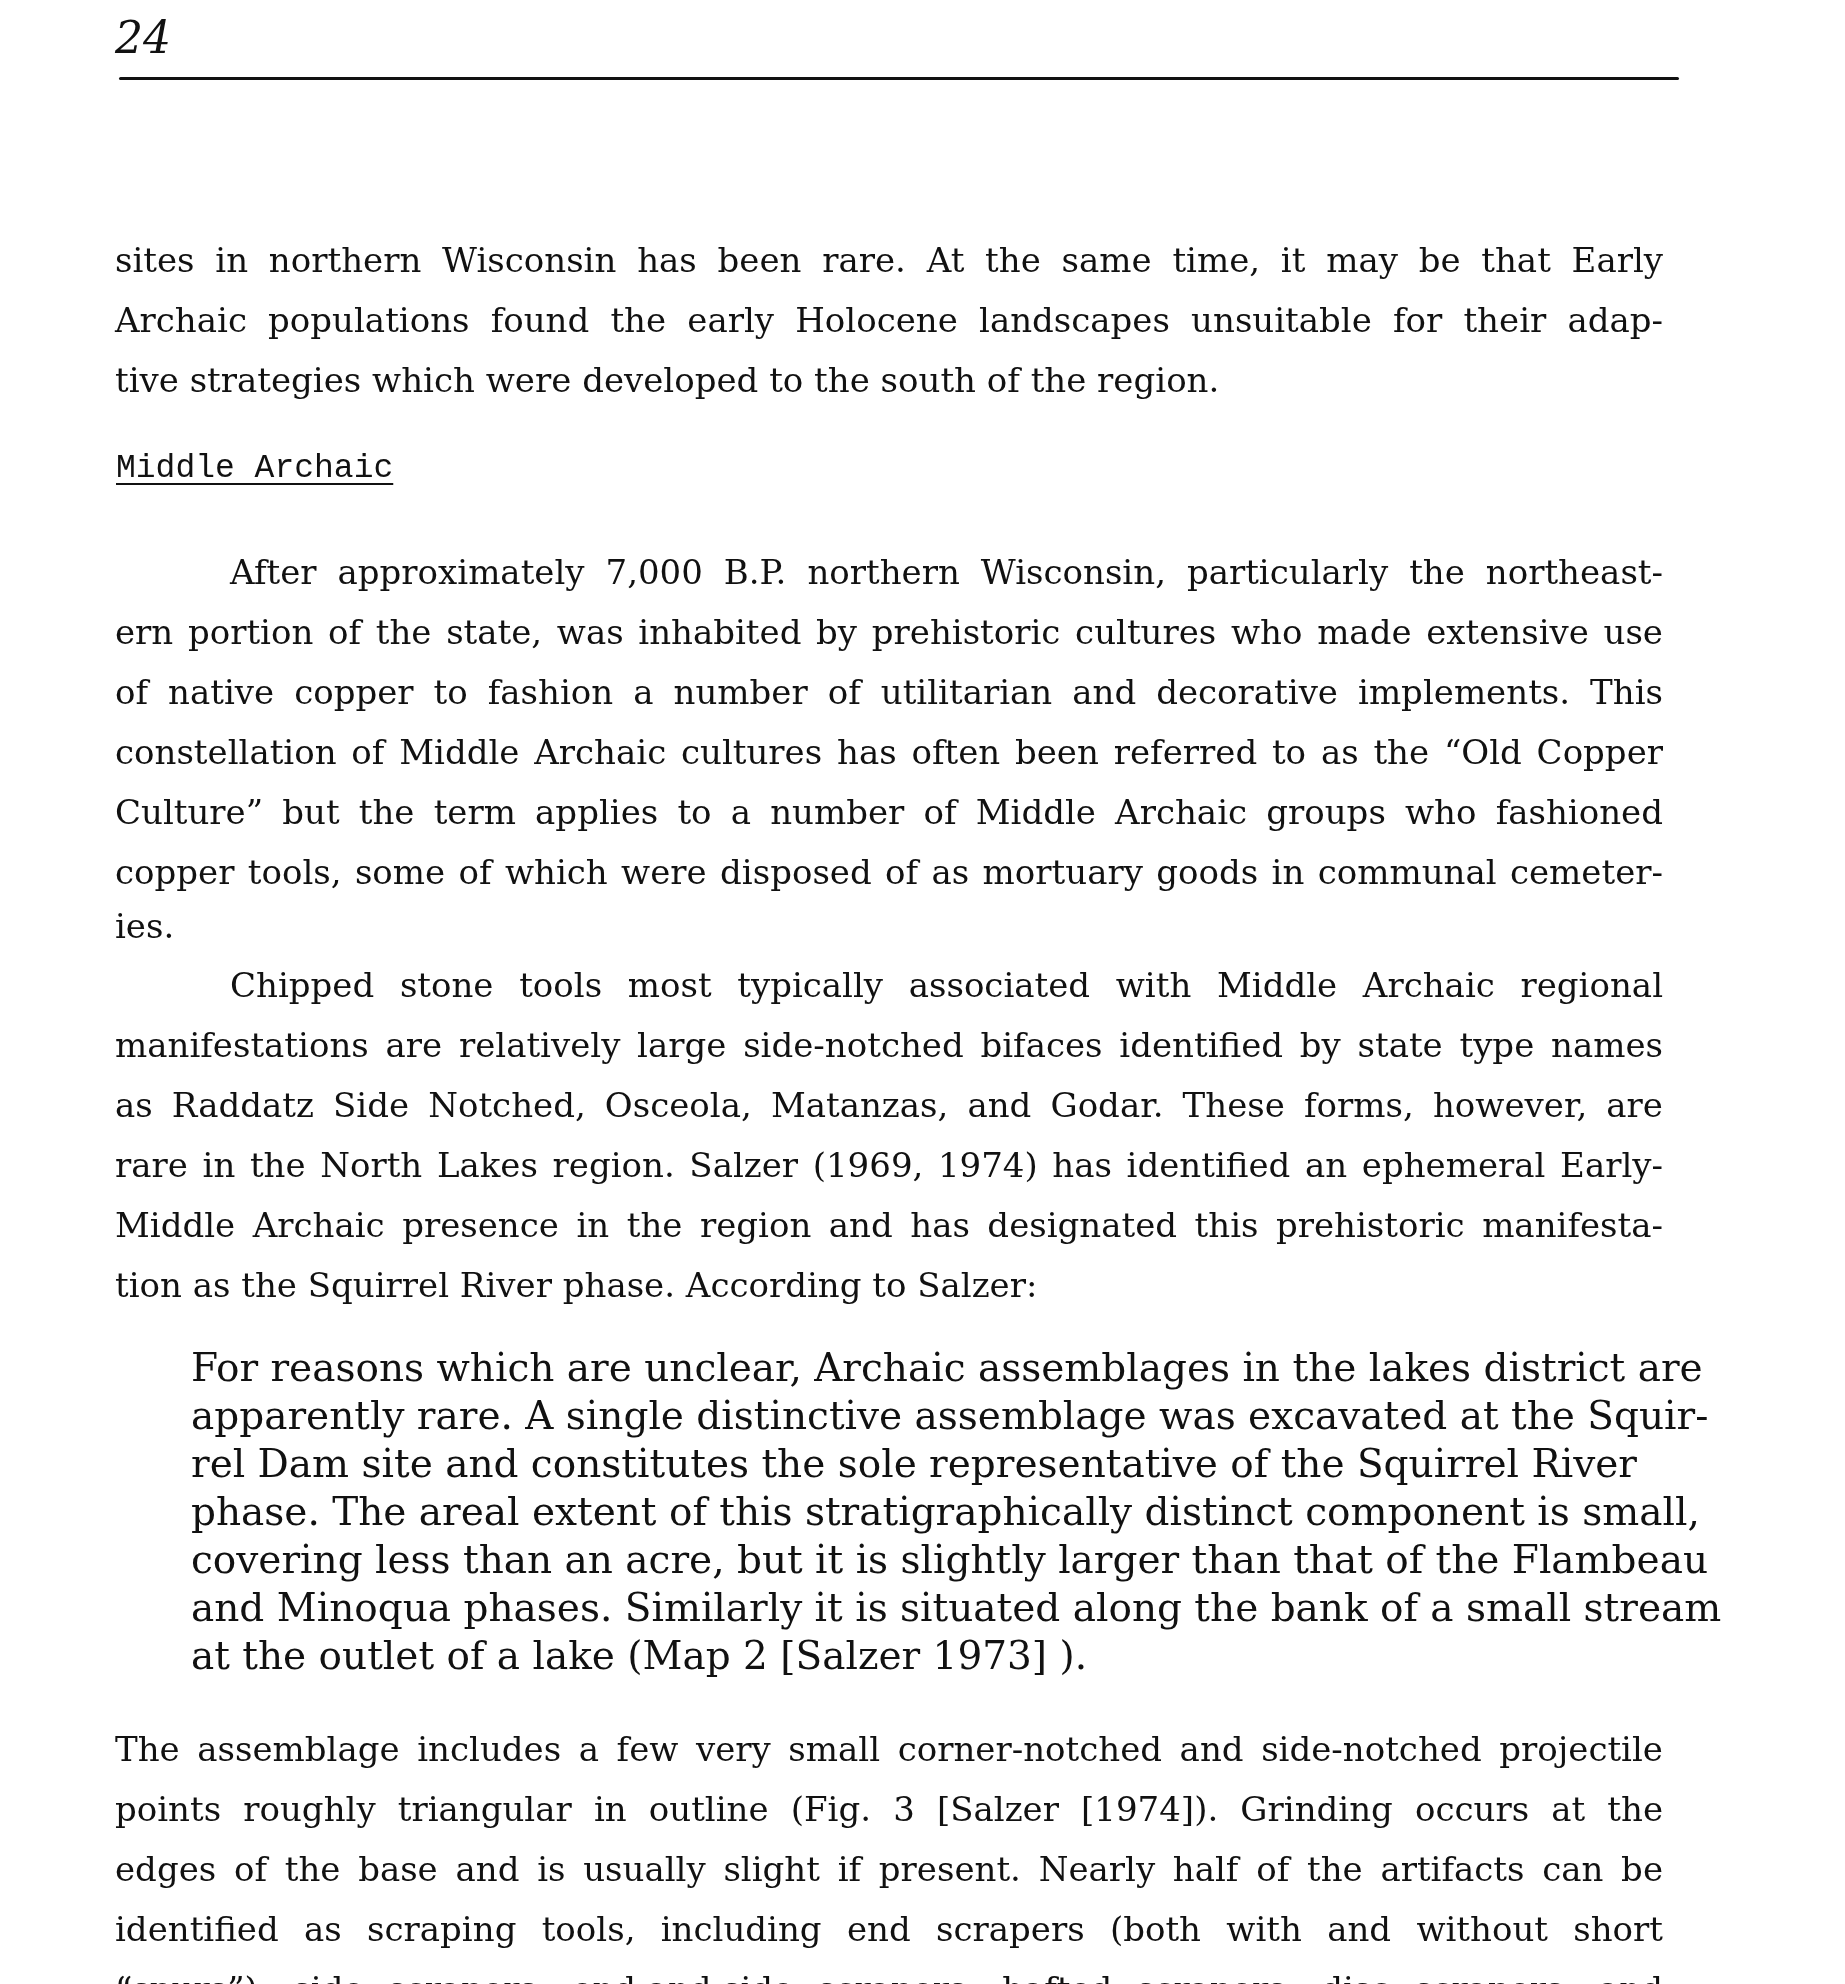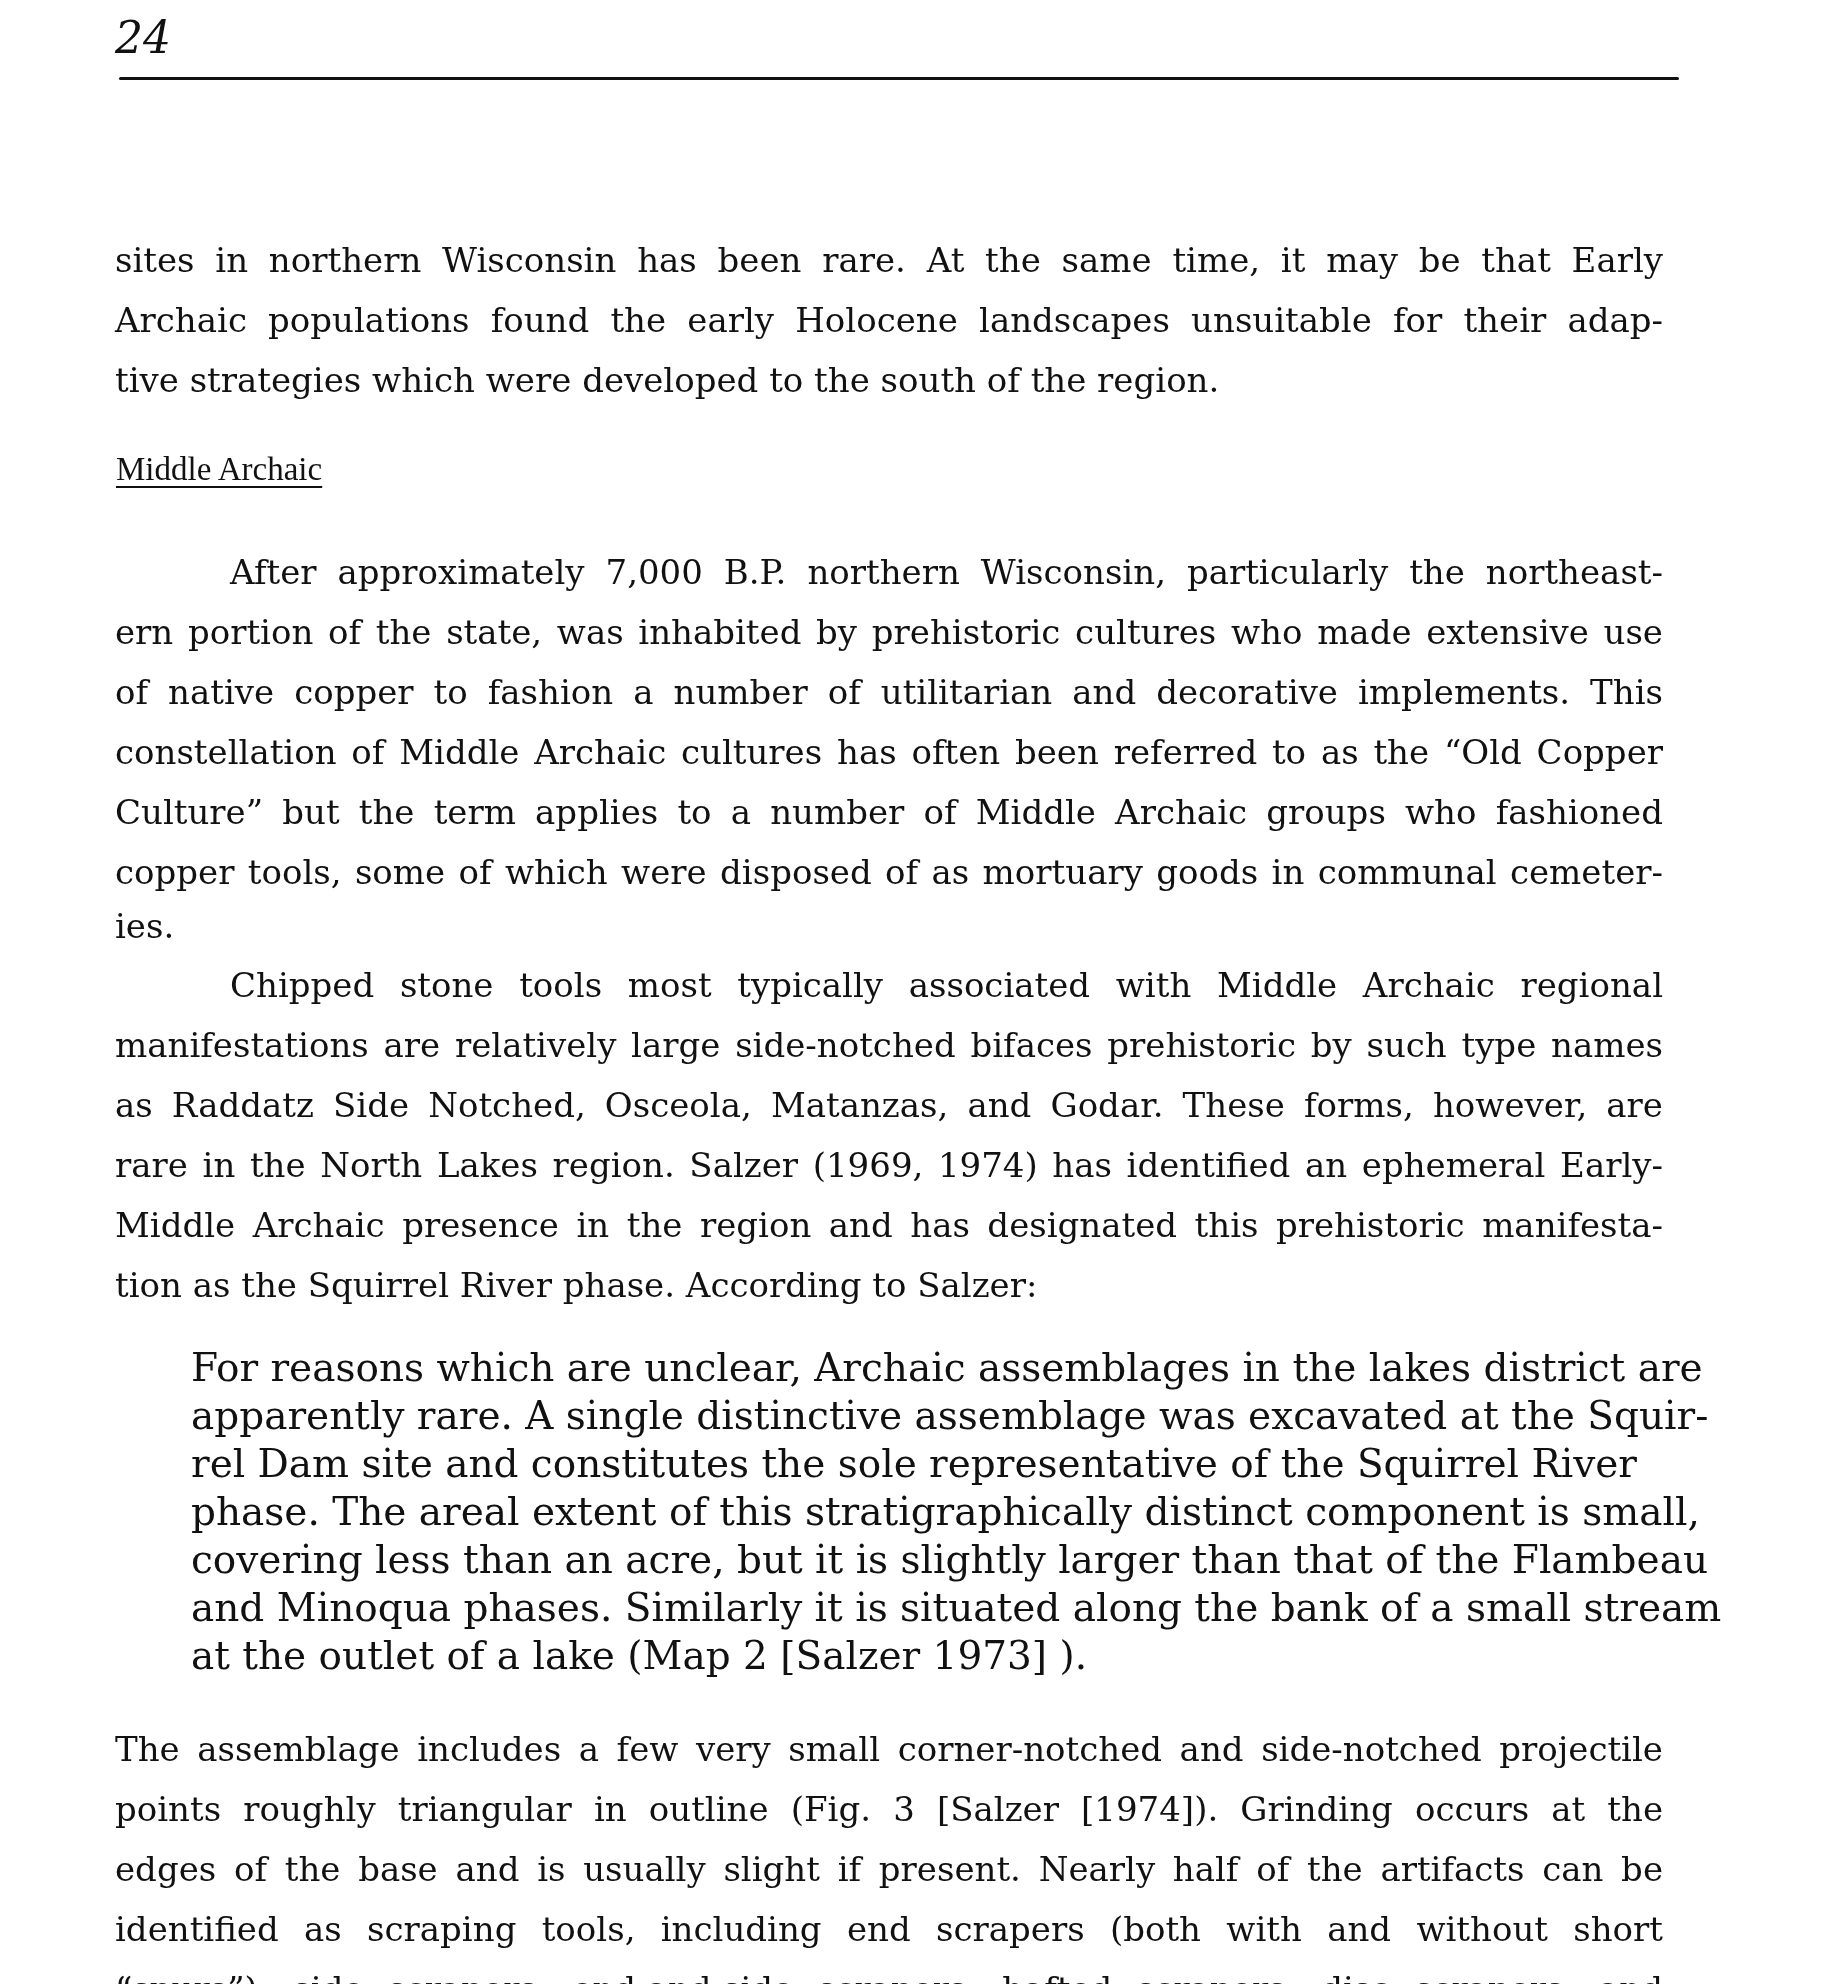--- a/index.html
+++ b/index.html
@@ -16,21 +16,21 @@
   }
   .body-text {
     position: absolute; left: 115px; width: 1548px;
     font-family: "DejaVu Serif", serif; font-size: 34px; color: #111;
   }
   .line { display: block; height: 60px; line-height: 60px; white-space: nowrap; text-align: justify; text-align-last: justify; }
   .line.last { text-align-last: left; }
   .line.indent { padding-left: 115px; }
   .section-heading {
     position: absolute; left: 116px; top: 445px;
-    font-family: Liberation Serif, serif; font-size: 33px; line-height: 48px;
+    font-family: Liberation Mono, monospace; font-size: 33px; line-height: 48px;
     text-decoration: underline; text-underline-offset: 5.6px; text-decoration-thickness: 2.4px; color: #111;
   }
   .block-quote {
     position: absolute; left: 191px; width: 1401px; top: 1344px;
     font-family: "DejaVu Serif", serif; font-size: 39px; color: #111;
   }
   .block-quote .line { height: 48px; line-height: 48px; }
 </style>
 </head>
 <body>
@@ -53,21 +53,21 @@
     <span class="line">ern portion of the state, was inhabited by prehistoric cultures who made extensive use</span>
     <span class="line">of native copper to fashion a number of utilitarian and decorative implements. This</span>
     <span class="line">constellation of Middle Archaic cultures has often been referred to as the “Old Copper</span>
     <span class="line">Culture” but the term applies to a number of Middle Archaic groups who fashioned</span>
     <span class="line">copper tools, some of which were disposed of as mortuary goods in communal cemeter-</span>
     <span class="line last" style="height:48px;line-height:48px;">ies.</span>
   </div>
 
   <div class="body-text" style="top:955px;">
     <span class="line indent">Chipped stone tools most typically associated with Middle Archaic regional</span>
-    <span class="line">manifestations are relatively large side-notched bifaces prehistoric by such type names</span>
+    <span class="line">manifestations are relatively large side-notched bifaces identified by state type names</span>
     <span class="line">as Raddatz Side Notched, Osceola, Matanzas, and Godar. These forms, however, are</span>
     <span class="line">rare in the North Lakes region. Salzer (1969, 1974) has identified an ephemeral Early-</span>
     <span class="line">Middle Archaic presence in the region and has designated this prehistoric manifesta-</span>
     <span class="line last">tion as the Squirrel River phase. According to Salzer:</span>
   </div>
 
   <div class="block-quote">
     <span class="line">For reasons which are unclear, Archaic assemblages in the lakes district are</span>
     <span class="line">apparently rare. A single distinctive assemblage was excavated at the Squir-</span>
     <span class="line">rel Dam site and constitutes the sole representative of the Squirrel River</span>

